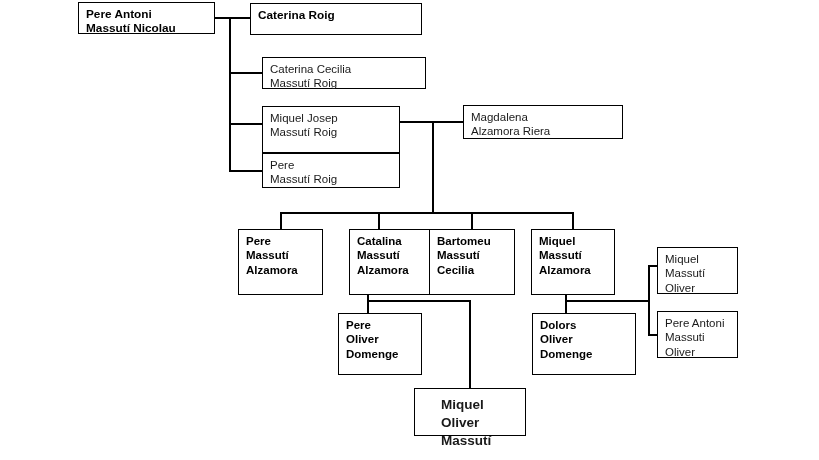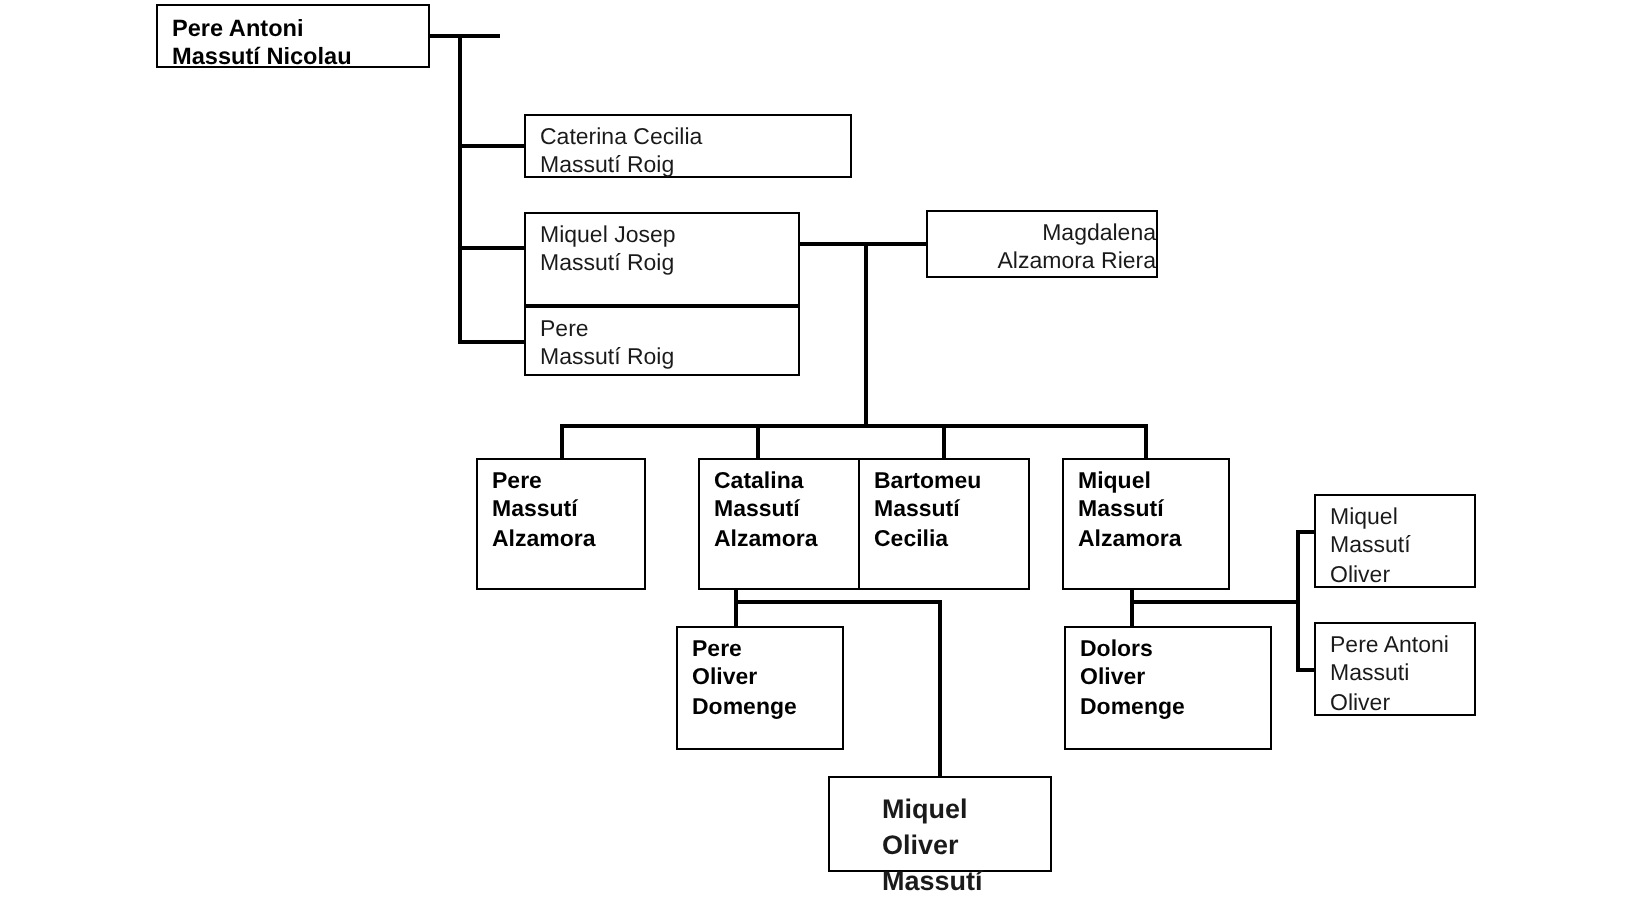--- a/index.html
+++ b/index.html
@@ -85,31 +85,32 @@
 
   <div class="ln v" style="left:614px; top:265px; height:70px;"></div>
   <div class="ln h" style="left:614px; top:265px; width:10px;"></div>
   <div class="ln h" style="left:614px; top:334px; width:10px;"></div>
 
   <div class="ln v" style="left:435px; top:300px; height:88px;"></div>
 
   <div class="node lead" style="left:44px; top:2px; width:137px; height:32px;">Pere Antoni
 Massutí Nicolau</div>
 
+  <div class="node lead" style="left:216px; top:3px; width:172px; height:32px;">Caterina Roig</div>
 
   <div class="node" style="left:228px; top:57px; width:164px; height:32px;">Caterina Cecilia
 Massutí Roig</div>
 
   <div class="node" style="left:228px; top:106px; width:138px; height:47px;">Miquel Josep
 Massutí Roig</div>
 
   <div class="node" style="left:228px; top:153px; width:138px; height:35px;">Pere
 Massutí Roig</div>
 
-  <div class="node" style="left:429px; top:105px; width:116px; height:34px;text-align:right;">Magdalena
+  <div class="node" style="left:429px; top:105px; width:160px; height:34px;">Magdalena
 Alzamora Riera</div>
 
   <div class="node bold" style="left:204px; top:229px; width:85px; height:66px;">Pere
 Massutí
 Alzamora</div>
 
   <div class="node bold" style="left:315px; top:229px; width:83px; height:66px;">Catalina
 Massutí
 Alzamora</div>
 

